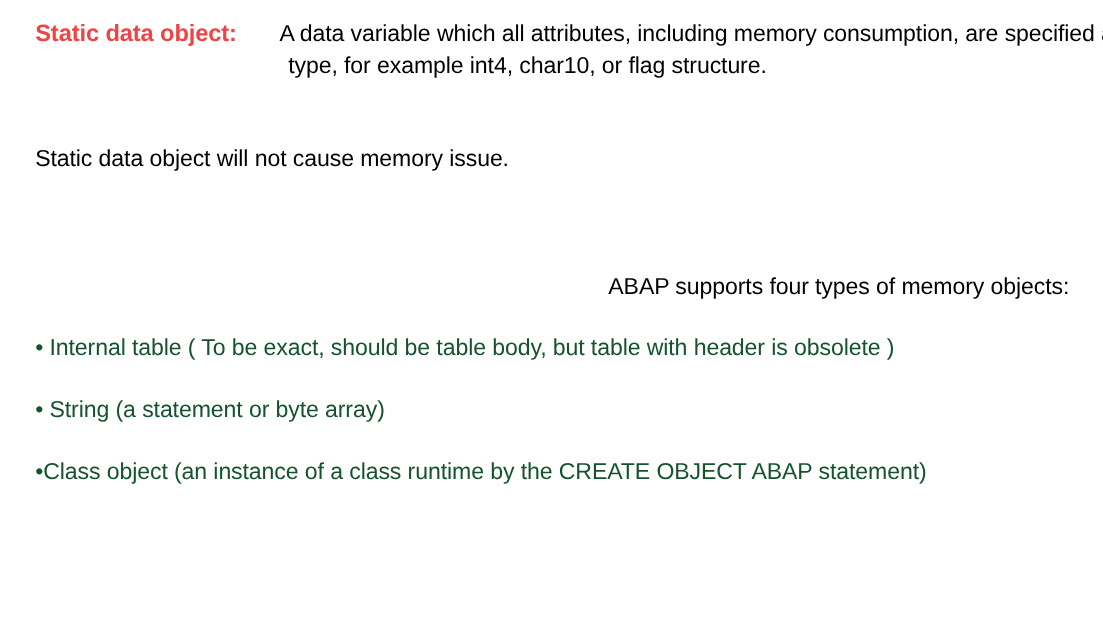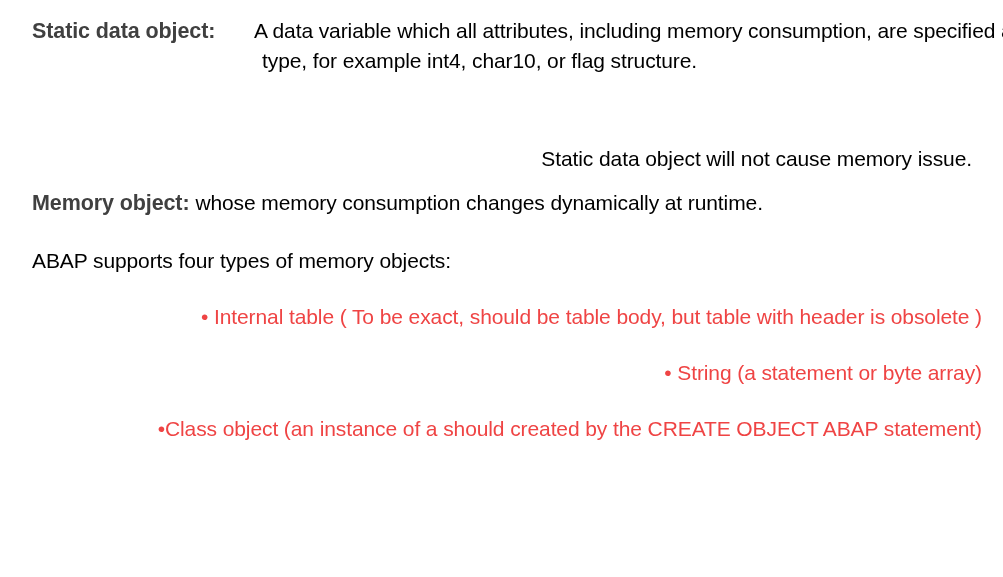--- a/index.html
+++ b/index.html
@@ -29,21 +29,21 @@
   .block {
     position: absolute;
     font-size: 21px;
     line-height: 29px;
     color: #000000;
     letter-spacing: -0.1px;
   }
 
   .heading-term {
     font-weight: bold;
-    color: #404040;
+    color: #ef4444;
     font-size: 21.5px;
     white-space: nowrap;
   }
 
   .body-text {
     font-weight: normal;
     color: #000000;
   }
 
   .ital {
@@ -63,49 +63,48 @@
   }
   #def-static .hang .heading-term {
     display: inline-block;
     width: 222px;
     text-indent: 0;
   }
 
   
   #para-noissue {
     left: 32px;
-    top: 144px;
+    top: 130px;
     width: 940px;
-    text-align: right;
   }
 
   
   #def-memory {
     left: 32px;
     top: 188px;
     width: 940px;
   }
 
   
   #para-four {
     left: 32px;
     top: 246px;
     width: 940px;
+    text-align: right;
   }
 
   
   .bullet {
     position: absolute;
     left: 32px;
     width: 950px;
     font-size: 21px;
     line-height: 29px;
-    color: #ef4444;
+    color: #14532d;
     letter-spacing: -0.1px;
-    text-align: right;
   }
   .bullet .dot {
     display: inline;
   }
   .bullet .btext {
     display: inline;
   }
 
   #bullet-internal  { top: 302px; }
   #bullet-string    { top: 358px; }
@@ -116,34 +115,31 @@
 <body>
 
 <div class="slide">
 
   <div class="block" id="def-static">
     <span class="hang"><span class="heading-term">Static data object: </span><span class="body-text">A data variable which all attributes, including memory consumption,  are specified as static by the data type, for example int4, char10, or flag structure.</span></span>
   </div>
 
   <div class="block body-text" id="para-noissue">Static data object will not cause memory issue.</div>
 
-  <div class="block" id="def-memory">
-    <span class="heading-term">Memory object: </span><span class="body-text">whose memory consumption changes dynamically at runtime.</span>
-  </div>
 
   <div class="block body-text" id="para-four">ABAP supports four types of memory objects:</div>
 
   <div class="bullet" id="bullet-internal">
     <span class="dot">•</span>
     <span class="btext">Internal table ( To be exact, should be table body, but table with header is obsolete )</span>
   </div>
 
   <div class="bullet" id="bullet-string">
     <span class="dot">•</span>
     <span class="btext">String (a statement or byte array)</span>
   </div>
 
   <div class="bullet" id="bullet-class">
-    <span class="dot">•</span><span class="btext">Class object (an instance of a should created by the </span><span class="btext ital">CREATE OBJECT ABAP statement)</span>
+    <span class="dot">•</span><span class="btext">Class object (an instance of a class runtime by the </span><span class="btext ital">CREATE OBJECT ABAP statement)</span>
   </div>
 
 
 </div>
 
 </body></html>

